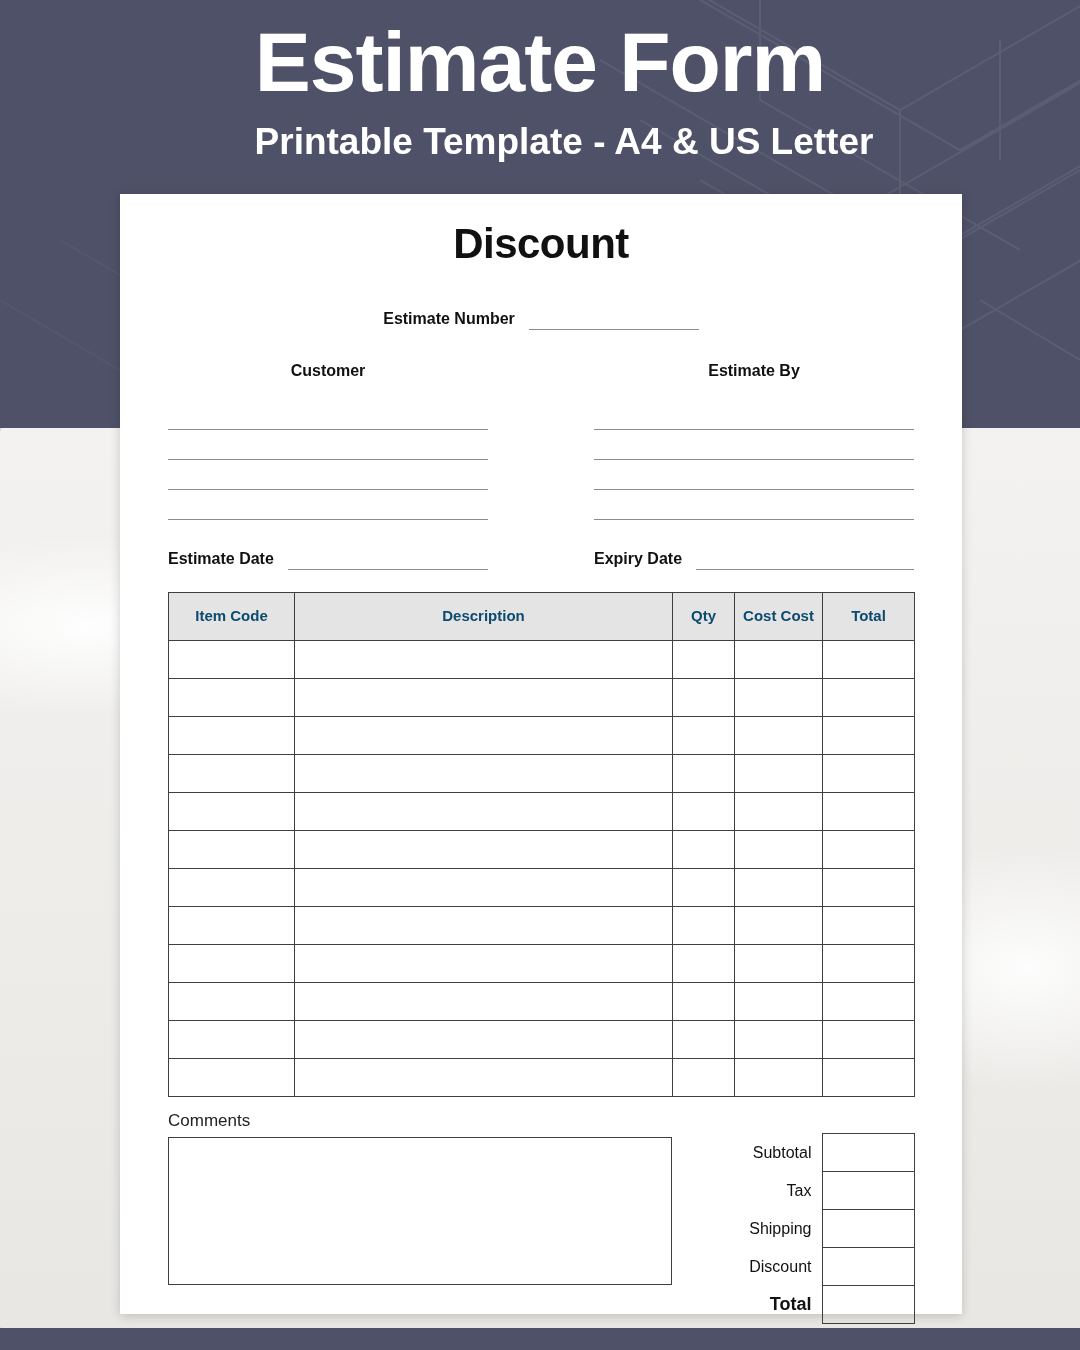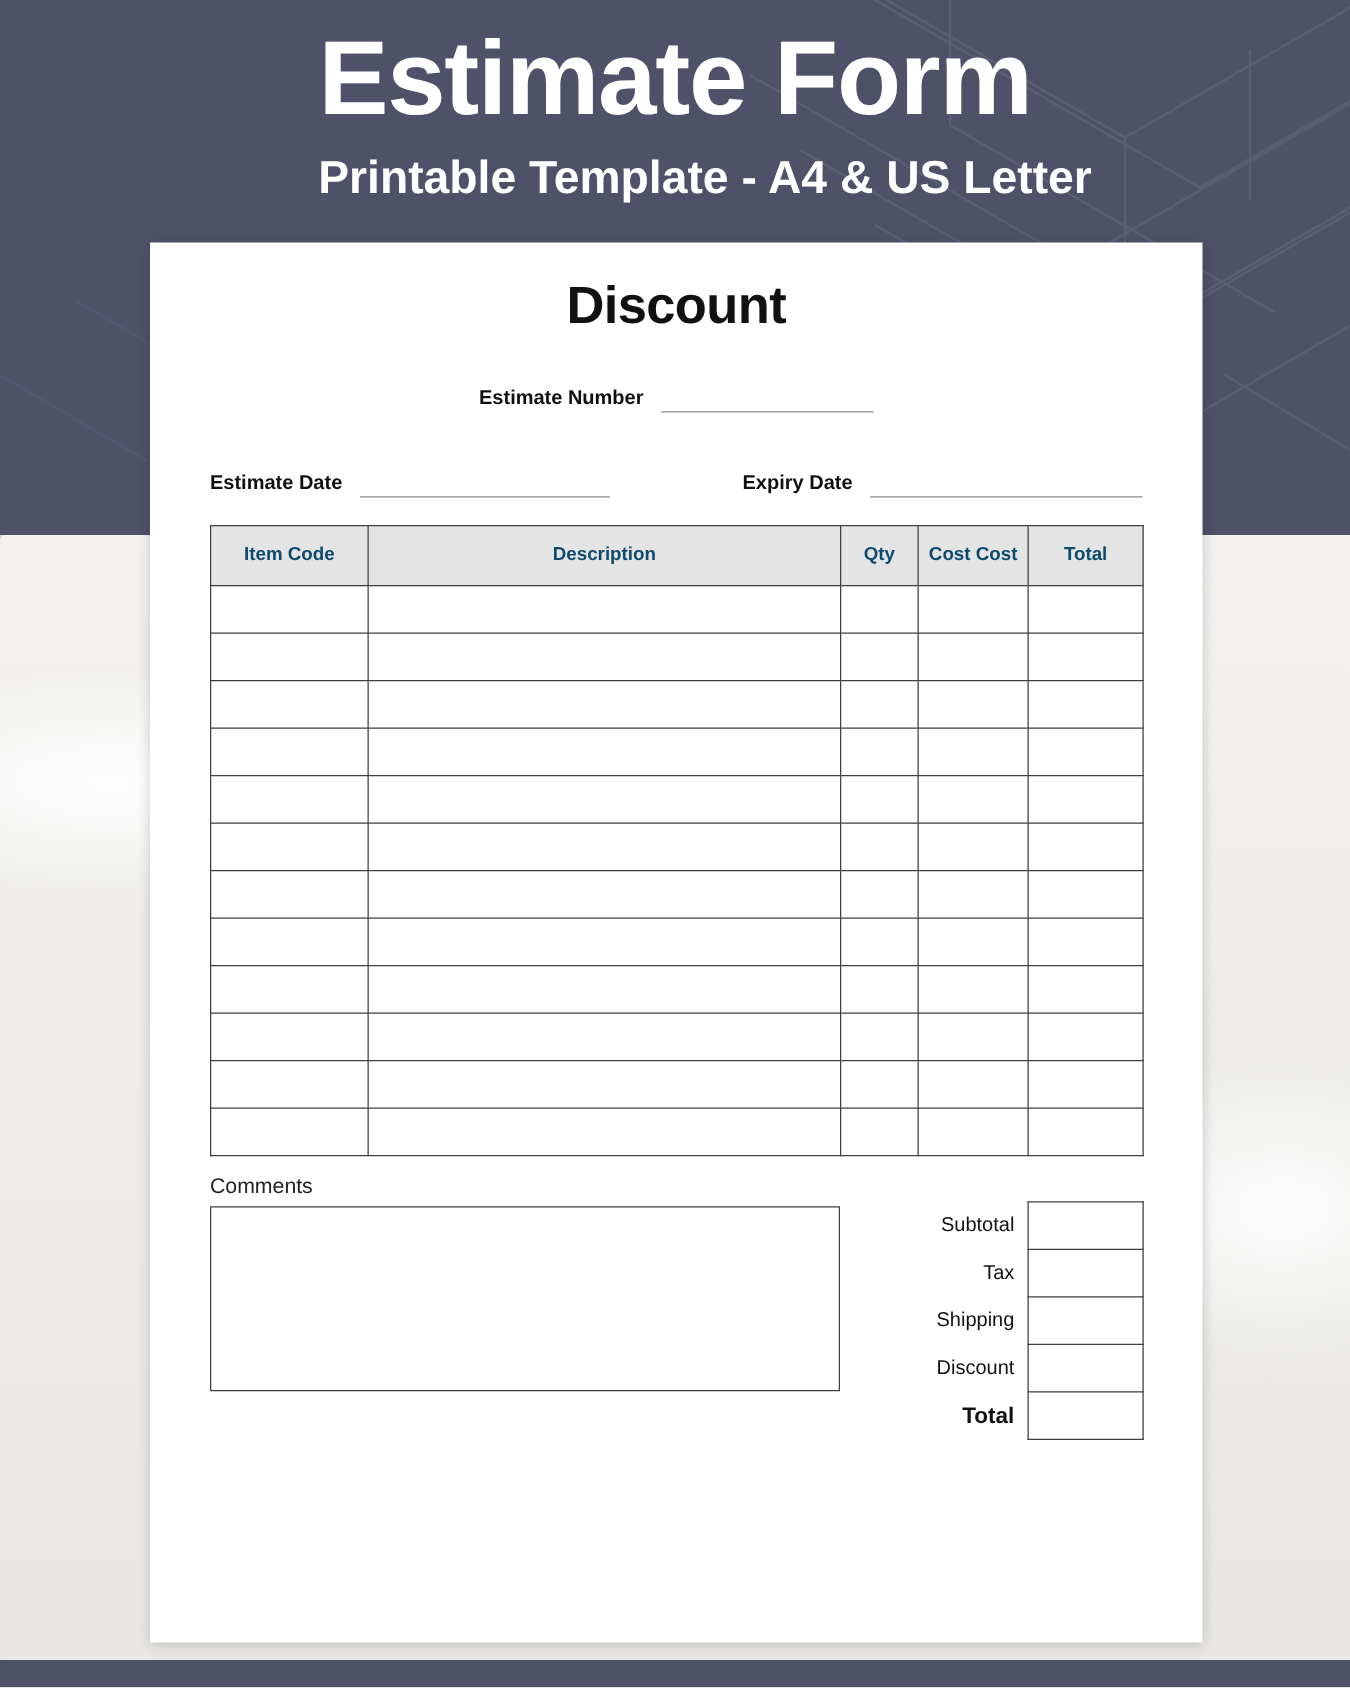--- a/index.html
+++ b/index.html
@@ -106,21 +106,21 @@
     font-size: 16px; font-weight: bold; color: #111;
     text-align: center; margin-bottom: 20px;
   }
   .party .line {
     border-bottom: 1px solid #8c8c8c;
     height: 30px;
   }
   
   .dates {
     display: flex; justify-content: space-between;
-    margin-top: 48px;
+    margin-top: 30px;
   }
   .date-group { display: flex; align-items: flex-end; width: 320px; }
   .date-label { font-size: 16px; font-weight: bold; color: #111; white-space: nowrap; padding-bottom: 2px; }
   .date-rule { flex: 1; margin-left: 14px; }
   
   table.items {
     width: 100%;
     border-collapse: collapse;
     margin-top: 22px;
     table-layout: fixed;
@@ -207,20 +207,36 @@
 
   <div class="sheet">
 
     <div class="doc-title">Discount</div>
 
     <div class="est-num-row">
       <span class="est-num-label">Estimate Number</span>
       <span class="rule est-num-rule"></span>
     </div>
 
+    <div class="parties">
+      <div class="party">
+        <div class="party-title">Customer</div>
+        <div class="line"></div>
+        <div class="line"></div>
+        <div class="line"></div>
+        <div class="line"></div>
+      </div>
+      <div class="party">
+        <div class="party-title">Estimate By</div>
+        <div class="line"></div>
+        <div class="line"></div>
+        <div class="line"></div>
+        <div class="line"></div>
+      </div>
+    </div>
 
     <div class="dates">
       <div class="date-group">
         <span class="date-label">Estimate Date</span>
         <span class="rule date-rule"></span>
       </div>
       <div class="date-group">
         <span class="date-label">Expiry Date</span>
         <span class="rule date-rule"></span>
       </div>

